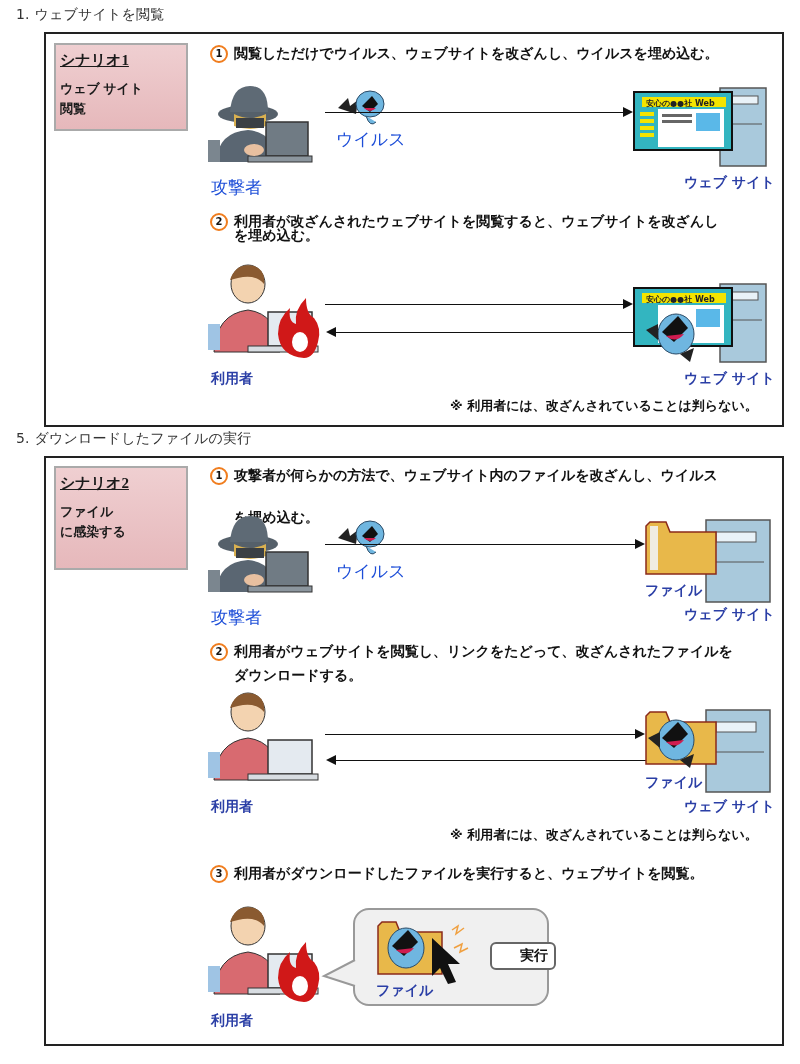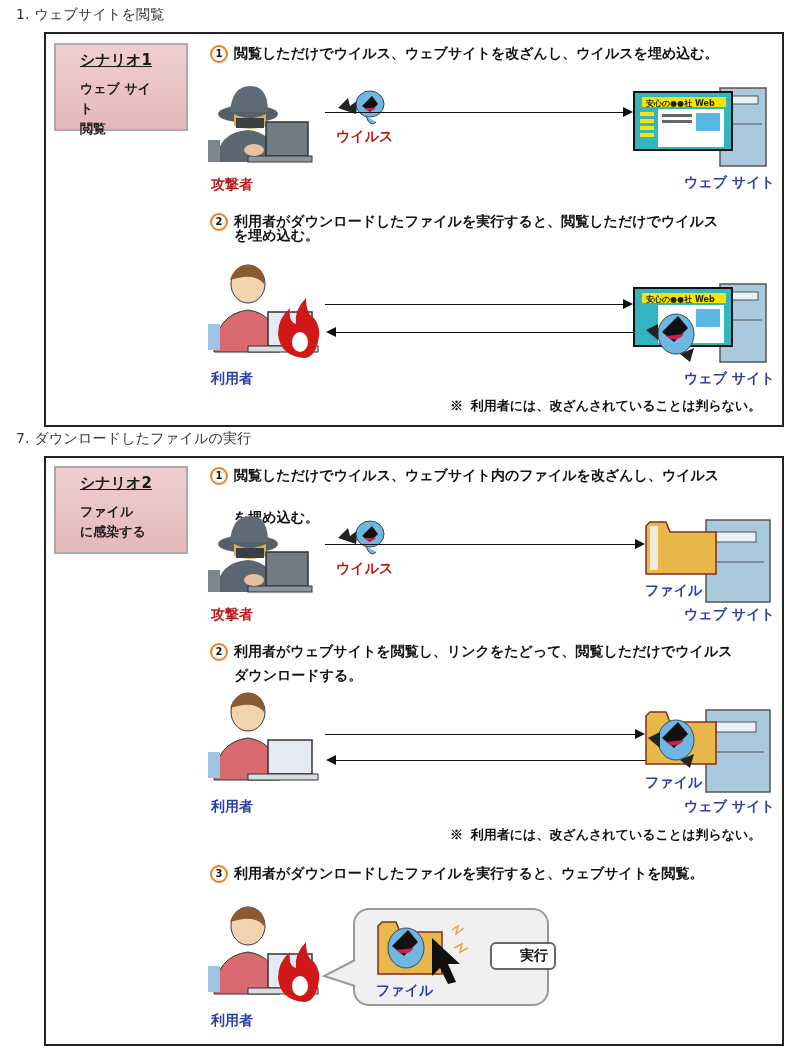--- a/index.html
+++ b/index.html
@@ -2,30 +2,30 @@
 <html><head>
 <meta charset="utf-8">
 <style>
   html, body { margin:0; padding:0; background:#ffffff; }
   body { width:800px; height:1064px; position:relative; overflow:hidden;
          font-family:"DejaVu Sans","Liberation Sans",sans-serif; color:#222; }
   .abs { position:absolute; }
   .section-title { font-size:14px; color:#333; letter-spacing:0.2px; }
   .frame { position:absolute; border:2px solid #222; background:#fff; box-sizing:border-box; }
   .scen { position:absolute; background:linear-gradient(#efcfd1,#e6b8bb); border:2px solid #aaa;
-          box-sizing:border-box; padding:6px 24px; }
+          box-sizing:border-box; padding:6px 4px;font-family:Liberation Serif, serif; }
   .scen .ttl { font-weight:bold; font-size:15px; text-decoration:underline; color:#1a1a1a; margin-bottom:9px; }
   .scen .sub { font-weight:bold; font-size:13px; line-height:20px; color:#1a1a1a; }
   .step { position:absolute; font-weight:bold; font-size:14px; line-height:14px; color:#111; }
   .step .num { position:absolute; left:0; top:-1px; width:14px; height:14px; border:2px solid #f07d1e;
                border-radius:50%; font-size:10px; line-height:14px; text-align:center; color:#111; background:#fff; }
   .step .txt { position:absolute; left:24px; top:0; }
-  .lbl-green { position:absolute; font-weight:bold; font-size:14px; color:#b91c1c; }
+  .lbl-green { position:absolute; font-weight:normal; font-size:17px; color:#1d4ed8; }
   .lbl-blue { position:absolute; font-weight:bold; font-size:14px; color:#2b3fa6; }
-  .note { position:absolute; font-weight:bold; font-size:13px; color:#111;font-family:Liberation Mono, monospace; }
+  .note { position:absolute; font-weight:bold; font-size:13px; color:#111; }
   .arrow { position:absolute; height:0; border-top:1.5px solid #111; }
   .arrow.r::after { content:""; position:absolute; right:-2px; top:-6px; border-left:10px solid #111;
                     border-top:5px solid transparent; border-bottom:5px solid transparent; }
   .arrow.l::before { content:""; position:absolute; left:-2px; top:-6px; border-right:10px solid #111;
                      border-top:5px solid transparent; border-bottom:5px solid transparent; }
   svg { position:absolute; overflow:visible; }
   .bubble { position:absolute; background:#f0f0f0; border:2px solid #999; border-radius:16px; box-sizing:border-box; }
   .exec { position:absolute; background:#fff; border:2px solid #666; border-radius:6px; font-weight:bold;
           font-size:14px; padding:3px 6px; color:#111; }
 </style>
@@ -83,21 +83,21 @@
   <rect x="64" y="27" width="24" height="18" fill="#5ab8e8"></rect>
   <rect x="8" y="26" width="14" height="4" fill="#f4e400"></rect>
   <rect x="8" y="33" width="14" height="4" fill="#f4e400"></rect>
   <rect x="8" y="40" width="14" height="4" fill="#f4e400"></rect>
   <rect x="8" y="47" width="14" height="4" fill="#f4e400"></rect>
 </svg>
 <div class="lbl-blue" style="left:684px;top:174px;">ウェブ サイト</div>
 
 <div class="step" style="left:210px;top:214px;width:570px;">
   <span class="num">2</span>
-  <span class="txt">利用者がダウンロードしたファイルを実行すると、閲覧しただけでウイルス</span>
+  <span class="txt">利用者が改ざんされたウェブサイトを閲覧すると、ウェブサイトを改ざんし</span>
   <span class="txt" style="top:14px;">を埋め込む。</span>
 </div>
 
 <svg style="left:208px;top:262px;" width="120" height="100">
   <ellipse cx="40" cy="22" rx="17" ry="19" fill="#f3d3b0" stroke="#333"></ellipse>
   <path d="M22 18 Q28 0 46 4 Q58 8 56 22 Q48 12 30 16 Z" fill="#8a5a30"></path>
   <path d="M6 90 Q8 52 40 48 Q70 52 72 90 Z" fill="#d86a70" stroke="#333"></path>
   <rect x="0" y="62" width="12" height="26" fill="#9fc4e4"></rect>
   <path d="M60 50 L104 50 L104 84 L60 84 Z" fill="#e4eaf0" stroke="#333" stroke-width="1.5"></path>
   <rect x="40" y="84" width="70" height="6" fill="#d8dde2" stroke="#333"></rect>
@@ -121,33 +121,33 @@
   <ellipse cx="44" cy="52" rx="18" ry="20" fill="#6fb6e0" stroke="#2a4a66"></ellipse>
   <path d="M30 50 L46 34 L56 46 L42 60 Z" fill="#111"></path>
   <path d="M34 54 Q44 62 52 52" fill="#d01c50"></path>
   <path d="M14 48 L26 42 L26 58 Z" fill="#222"></path>
   <path d="M48 72 L62 66 L58 80 Z" fill="#222"></path>
 </svg>
 <div class="lbl-blue" style="left:684px;top:370px;">ウェブ サイト</div>
 
 <div class="note" style="left:450px;top:397px;">※ 利用者には、改ざんされていることは判らない。</div>
 
-<div class="abs section-title" style="left:16px;top:430px;">7. ダウンロードしたファイルの実行</div>
+<div class="abs section-title" style="left:16px;top:430px;">5. ダウンロードしたファイルの実行</div>
 
 <div class="frame" style="left:44px;top:456px;width:740px;height:590px;"></div>
 
-<div class="scen" style="left:54px;top:466px;width:134px;height:88px;">
+<div class="scen" style="left:54px;top:466px;width:134px;height:104px;">
   <div class="ttl">シナリオ2</div>
   <div class="sub">ファイル</div>
   <div class="sub">に感染する</div>
 </div>
 
 <div class="step" style="left:210px;top:468px;width:570px;">
   <span class="num">1</span>
-  <span class="txt">閲覧しただけでウイルス、ウェブサイト内のファイルを改ざんし、ウイルス</span>
+  <span class="txt">攻撃者が何らかの方法で、ウェブサイト内のファイルを改ざんし、ウイルス</span>
   <span class="txt" style="top:14px;margin-top:28px;">を埋め込む。</span>
 </div>
 
 <svg style="left:208px;top:512px;" width="110" height="85">
   <ellipse cx="40" cy="32" rx="30" ry="9" fill="#55606a"></ellipse>
   <path d="M22 30 Q24 4 42 4 Q60 4 60 30 Z" fill="#5e6a75"></path>
   <path d="M26 32 Q42 40 58 32 L58 44 Q42 50 26 44 Z" fill="#d8b050"></path>
   <rect x="28" y="36" width="28" height="10" fill="#3a3f44"></rect>
   <path d="M8 80 Q10 50 40 48 Q66 50 70 80 Z" fill="#5a6672"></path>
   <rect x="0" y="58" width="12" height="22" fill="#7b868f"></rect>
@@ -172,21 +172,21 @@
   <rect x="72" y="14" width="40" height="10" fill="#e9f2f8" stroke="#555"></rect>
   <line x1="66" y1="44" x2="120" y2="44" stroke="#555"></line>
   <path d="M2 8 L2 56 L72 56 L72 14 L26 14 L22 4 L6 4 Z" fill="#e8b84a" stroke="#8a2a1a" stroke-width="1.5"></path>
   <rect x="6" y="8" width="8" height="44" fill="#f0ece0"></rect>
 </svg>
 <div class="lbl-blue" style="left:645px;top:582px;">ファイル</div>
 <div class="lbl-blue" style="left:684px;top:606px;">ウェブ サイト</div>
 
 <div class="step" style="left:210px;top:644px;width:570px;">
   <span class="num">2</span>
-  <span class="txt">利用者がウェブサイトを閲覧し、リンクをたどって、閲覧しただけでウイルス</span>
+  <span class="txt">利用者がウェブサイトを閲覧し、リンクをたどって、改ざんされたファイルを</span>
   <span class="txt" style="top:24px;">ダウンロードする。</span>
 </div>
 
 <svg style="left:208px;top:690px;" width="120" height="100">
   <ellipse cx="40" cy="22" rx="17" ry="19" fill="#f3d3b0" stroke="#333"></ellipse>
   <path d="M22 18 Q28 0 46 4 Q58 8 56 22 Q48 12 30 16 Z" fill="#8a5a30"></path>
   <path d="M6 90 Q8 52 40 48 Q70 52 72 90 Z" fill="#d86a70" stroke="#333"></path>
   <rect x="0" y="62" width="12" height="26" fill="#9fc4e4"></rect>
   <path d="M60 50 L104 50 L104 84 L60 84 Z" fill="#e4eaf0" stroke="#333" stroke-width="1.5"></path>
   <rect x="40" y="84" width="70" height="6" fill="#d8dde2" stroke="#333"></rect>

